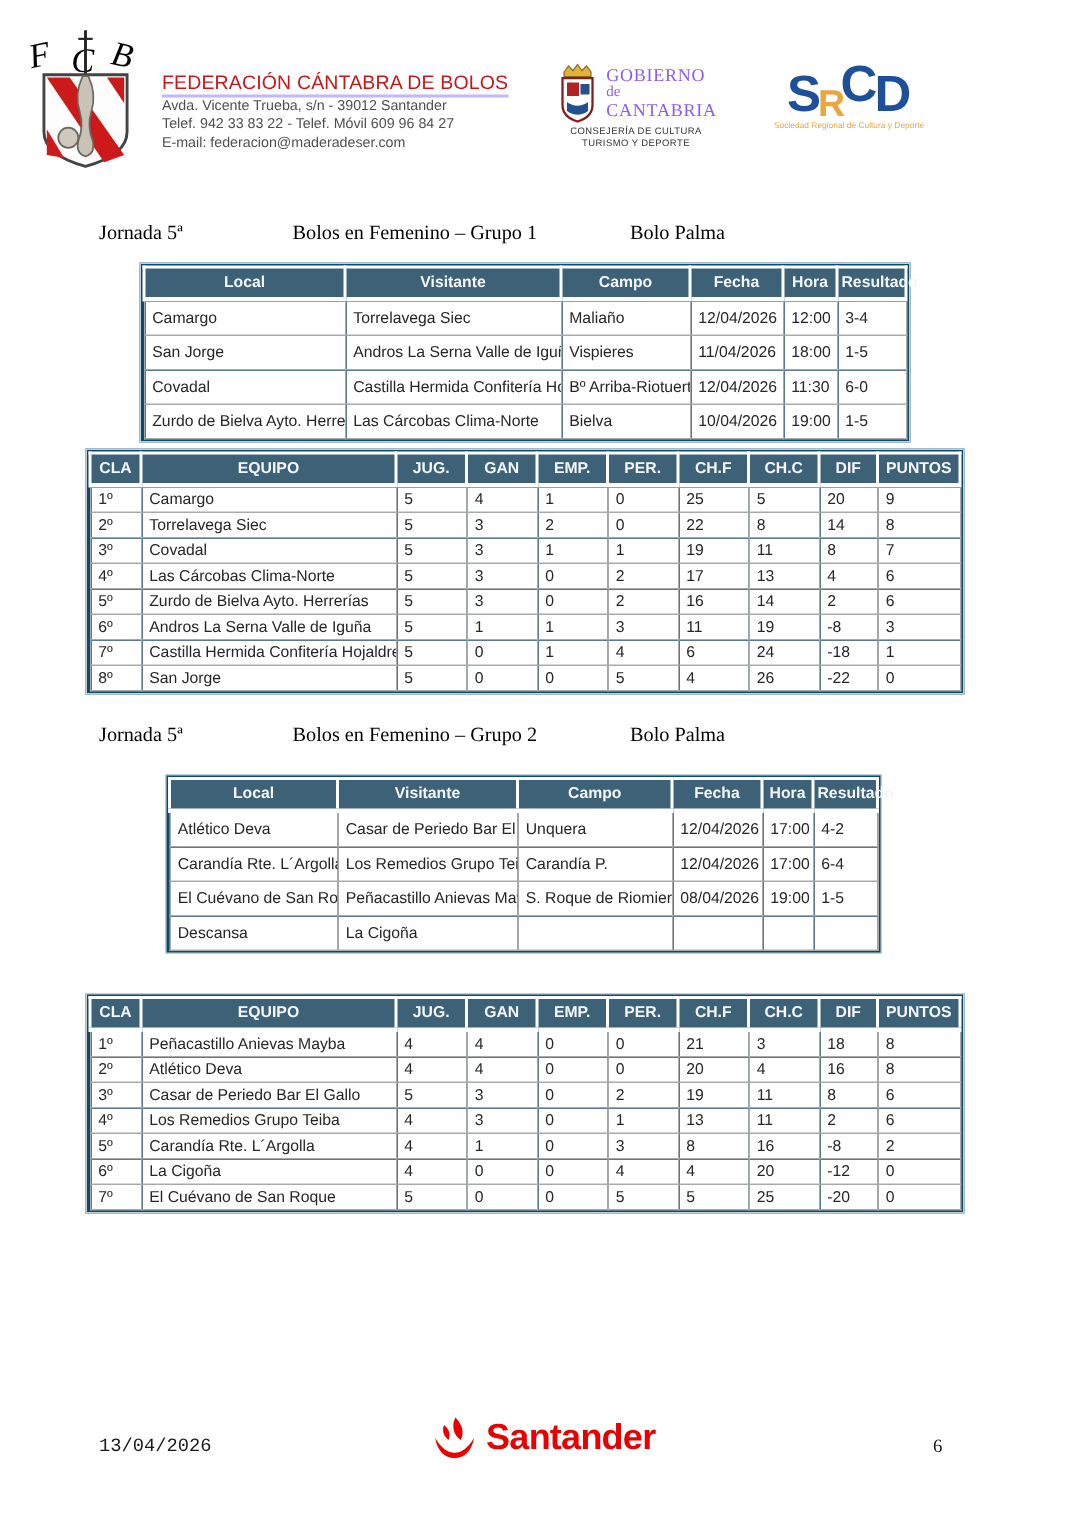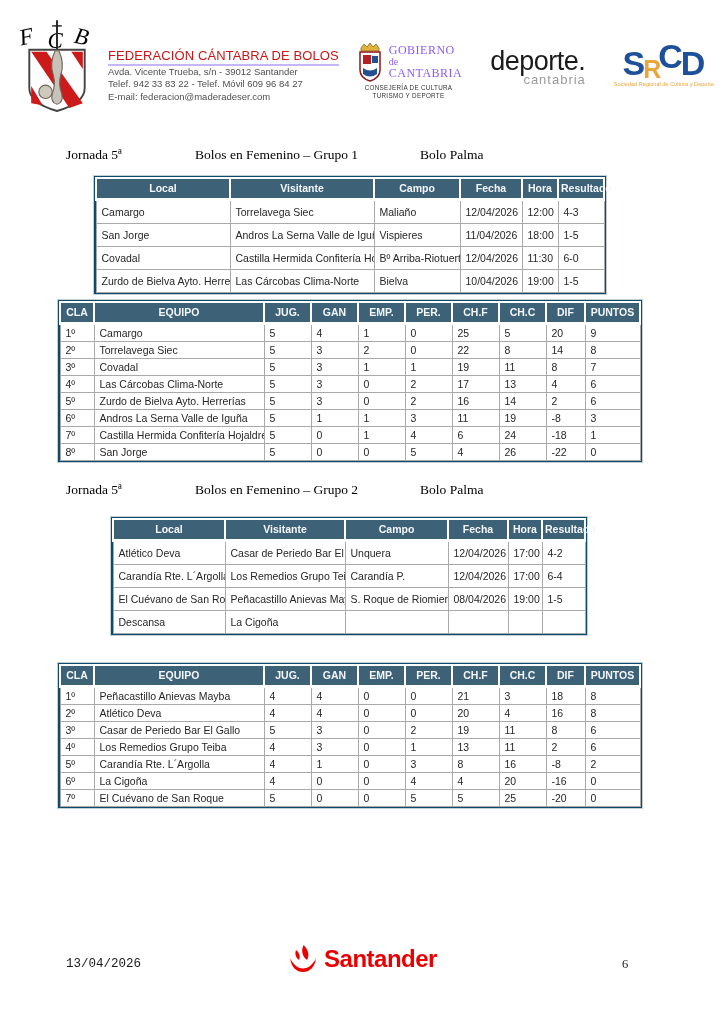--- a/index.html
+++ b/index.html
@@ -93,24 +93,20 @@
           <div class="gob-l2">de</div>
           <div class="gob-l3">CANTABRIA</div>
         </div>
       </div>
       <div class="gob-sub">
         <div>CONSEJERÍA DE CULTURA</div>
         <div>TURISMO Y DEPORTE</div>
       </div>
     </div>
 
-    <div class="dep">
-      <div class="dep-main">deporte.</div>
-      <div class="dep-sub">cantabria</div>
-    </div>
 
     <div class="srcd">
       <div class="srcd-letters">
         <span class="srcd-s">S</span><span class="srcd-r">R</span><span class="srcd-c">C</span><span class="srcd-d">D</span>
       </div>
       <div class="srcd-tag">Sociedad Regional de Cultura y Deporte</div>
     </div>
   </div>
 
   <div class="sec-heading" style="top:147px;left:66px;">
@@ -137,21 +133,21 @@
             <th>Resultado</th>
           </tr>
         </thead>
       <tbody>
           <tr>
             <td>Camargo</td>
             <td>Torrelavega Siec</td>
             <td>Maliaño</td>
             <td>12/04/2026</td>
             <td>12:00</td>
-            <td>4-3</td>
+            <td>3-4</td>
           </tr>
           <tr>
             <td>San Jorge</td>
             <td>Andros La Serna Valle de Iguña</td>
             <td>Vispieres</td>
             <td>11/04/2026</td>
             <td>18:00</td>
             <td>1-5</td>
           </tr>
           <tr>
@@ -455,21 +451,21 @@
           </tr>
           <tr>
             <td>6º</td>
             <td>La Cigoña</td>
             <td>4</td>
             <td>0</td>
             <td>0</td>
             <td>4</td>
             <td>4</td>
             <td>20</td>
-            <td>-16</td>
+            <td>-12</td>
             <td>0</td>
           </tr>
           <tr>
             <td>7º</td>
             <td>El Cuévano de San Roque</td>
             <td>5</td>
             <td>0</td>
             <td>0</td>
             <td>5</td>
             <td>5</td>

